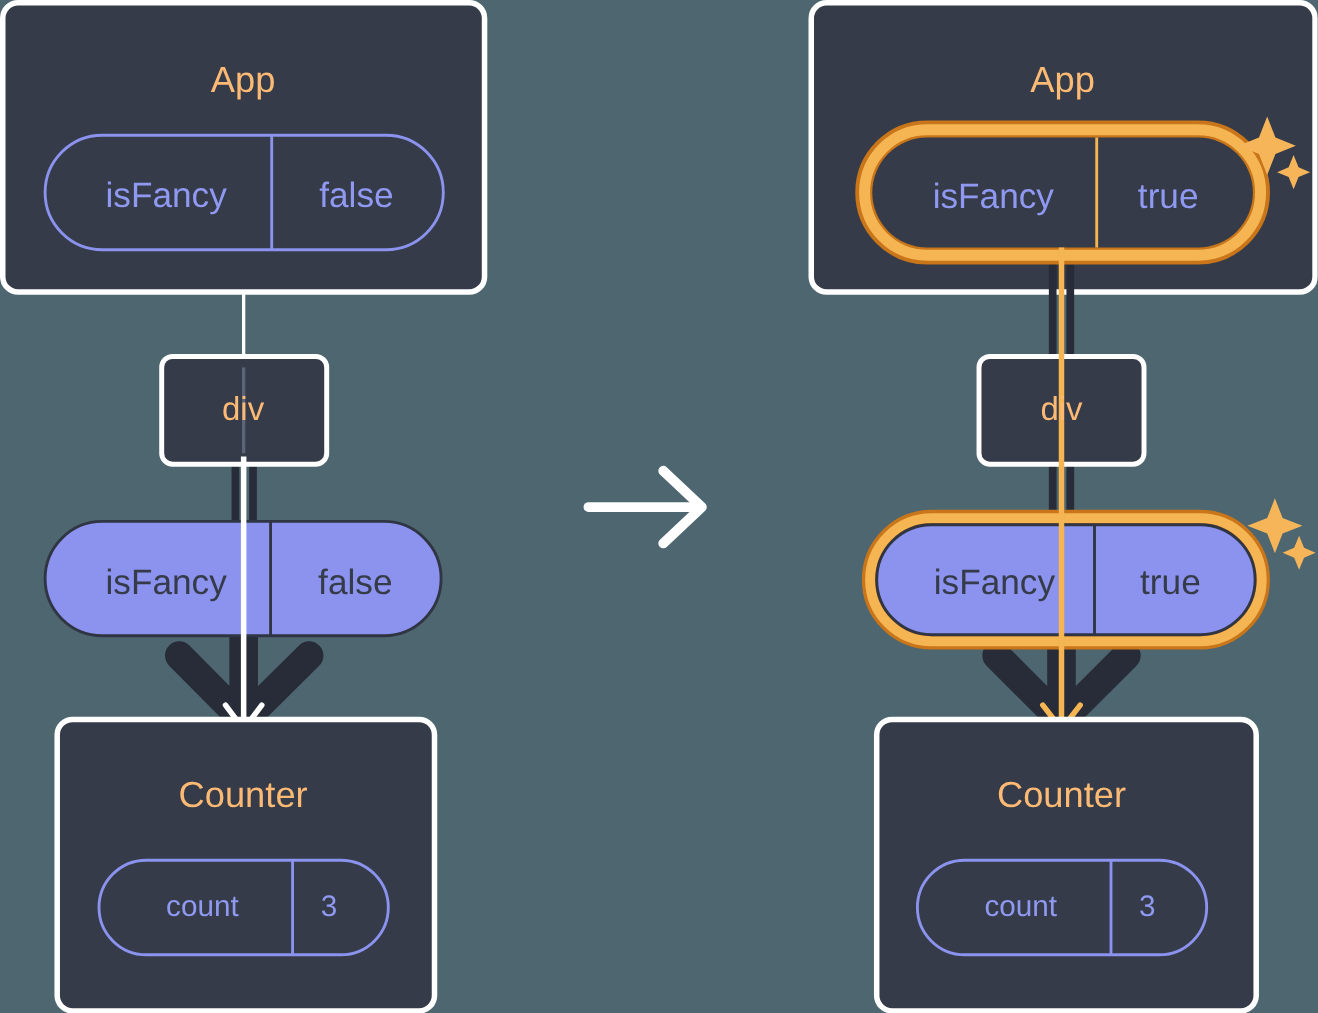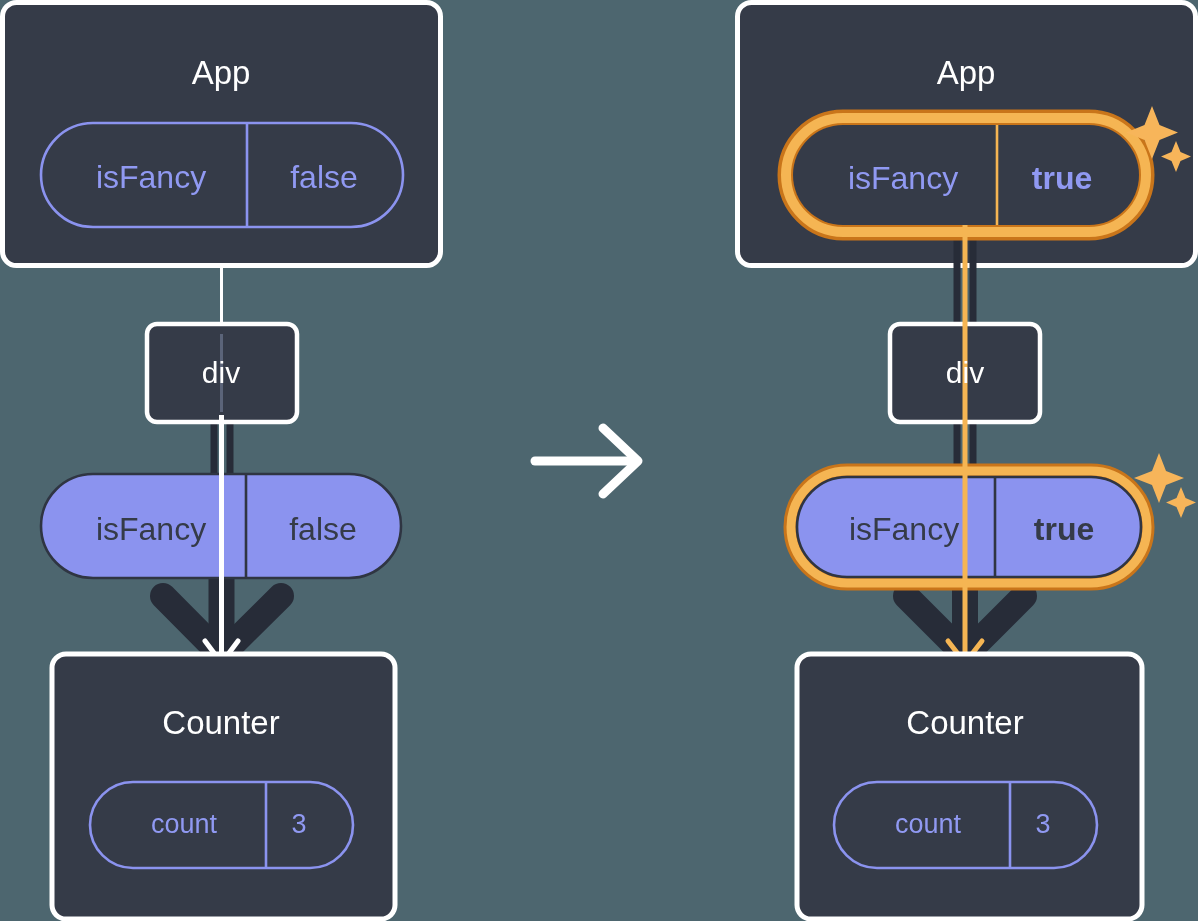--- a/index.html
+++ b/index.html
@@ -6,28 +6,28 @@
   body{
     width:1198px;height:921px;
     background:#4d666f;
     font-family:"Liberation Sans", sans-serif;
     overflow:hidden;
   }
   #stage{position:relative;width:1198px;height:921px;}
   #svgroot{position:absolute;left:0;top:0;width:1198px;height:921px;}
   .txt{position:absolute;white-space:nowrap;}
   .boxtitle{
-    color:#ffffff;font-size:33px;font-weight:400;
+    color:#fdba74;font-size:33px;font-weight:400;
     text-align:right;
   }
   .pilltxt{font-size:32px;}
   .pilltxt-key{color:#9099f2;}
   .pilltxt-val{color:#9099f2;}
   .pilltxt-dark{color:#353b48;}
-  .bold{font-weight:bold;}
+  .bold{font-weight:normal;}
   .ctr{transform:translateX(-50%);}
 </style>
 </head>
 <body>
 
 <div id="stage">
 
   <svg id="svgroot" viewBox="0 0 1198 921">
     <defs>
       <clipPath id="clipL">

